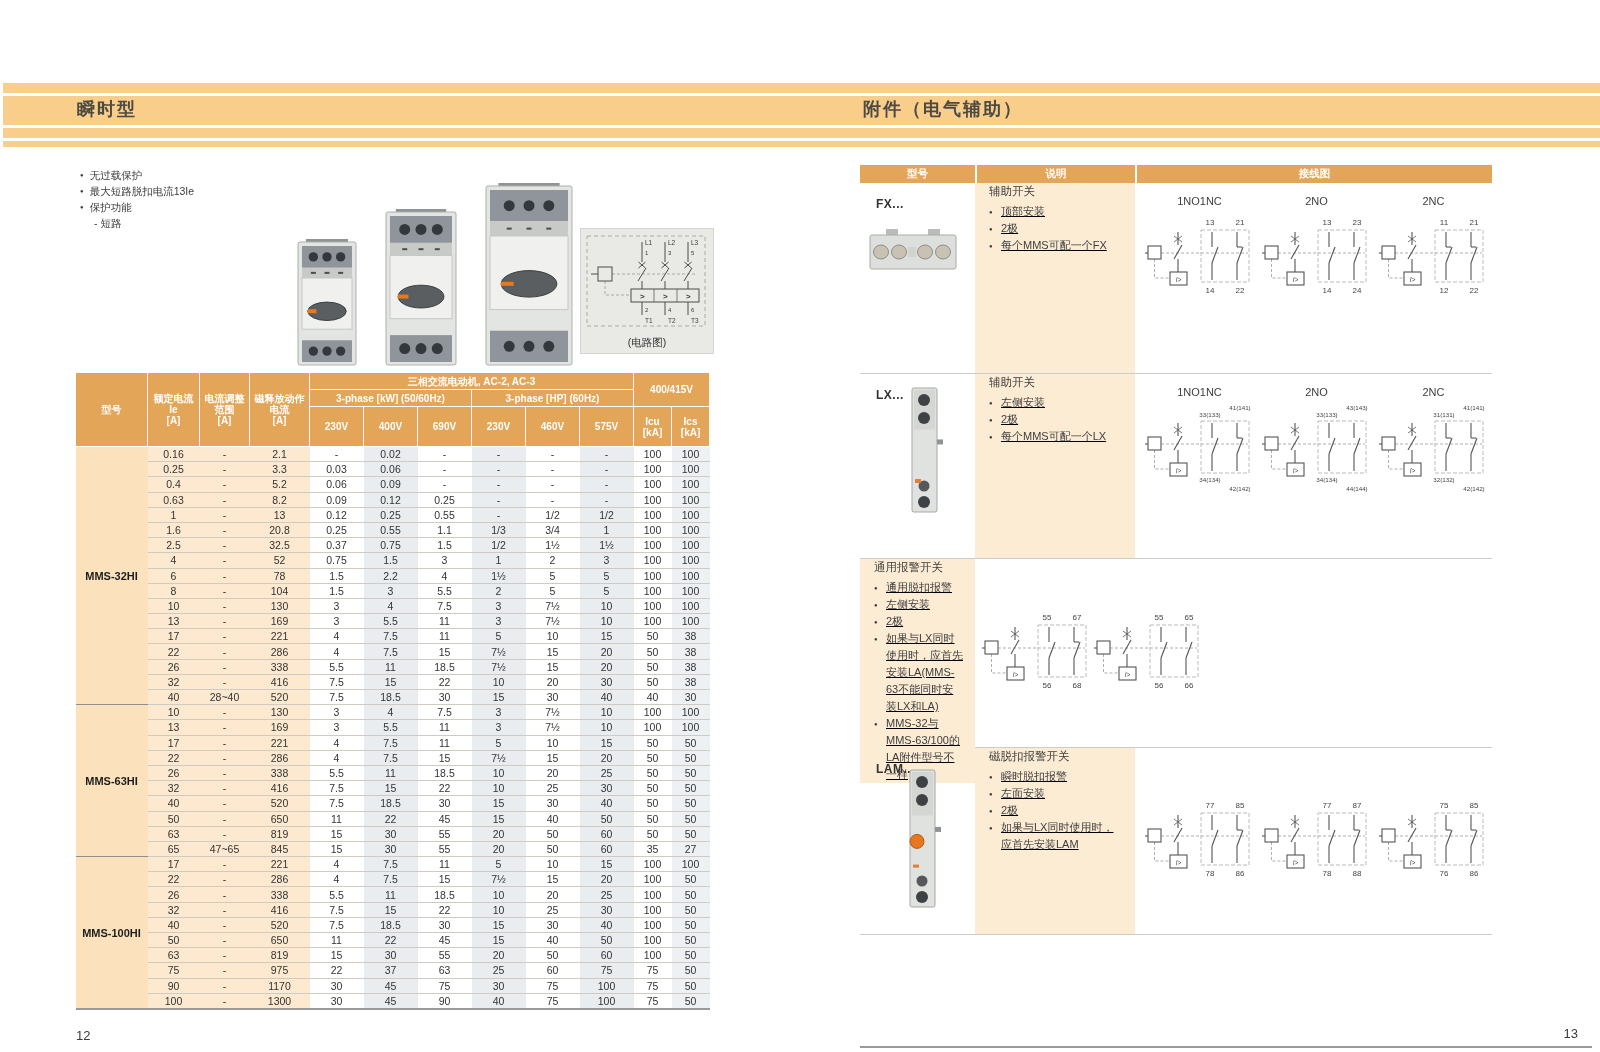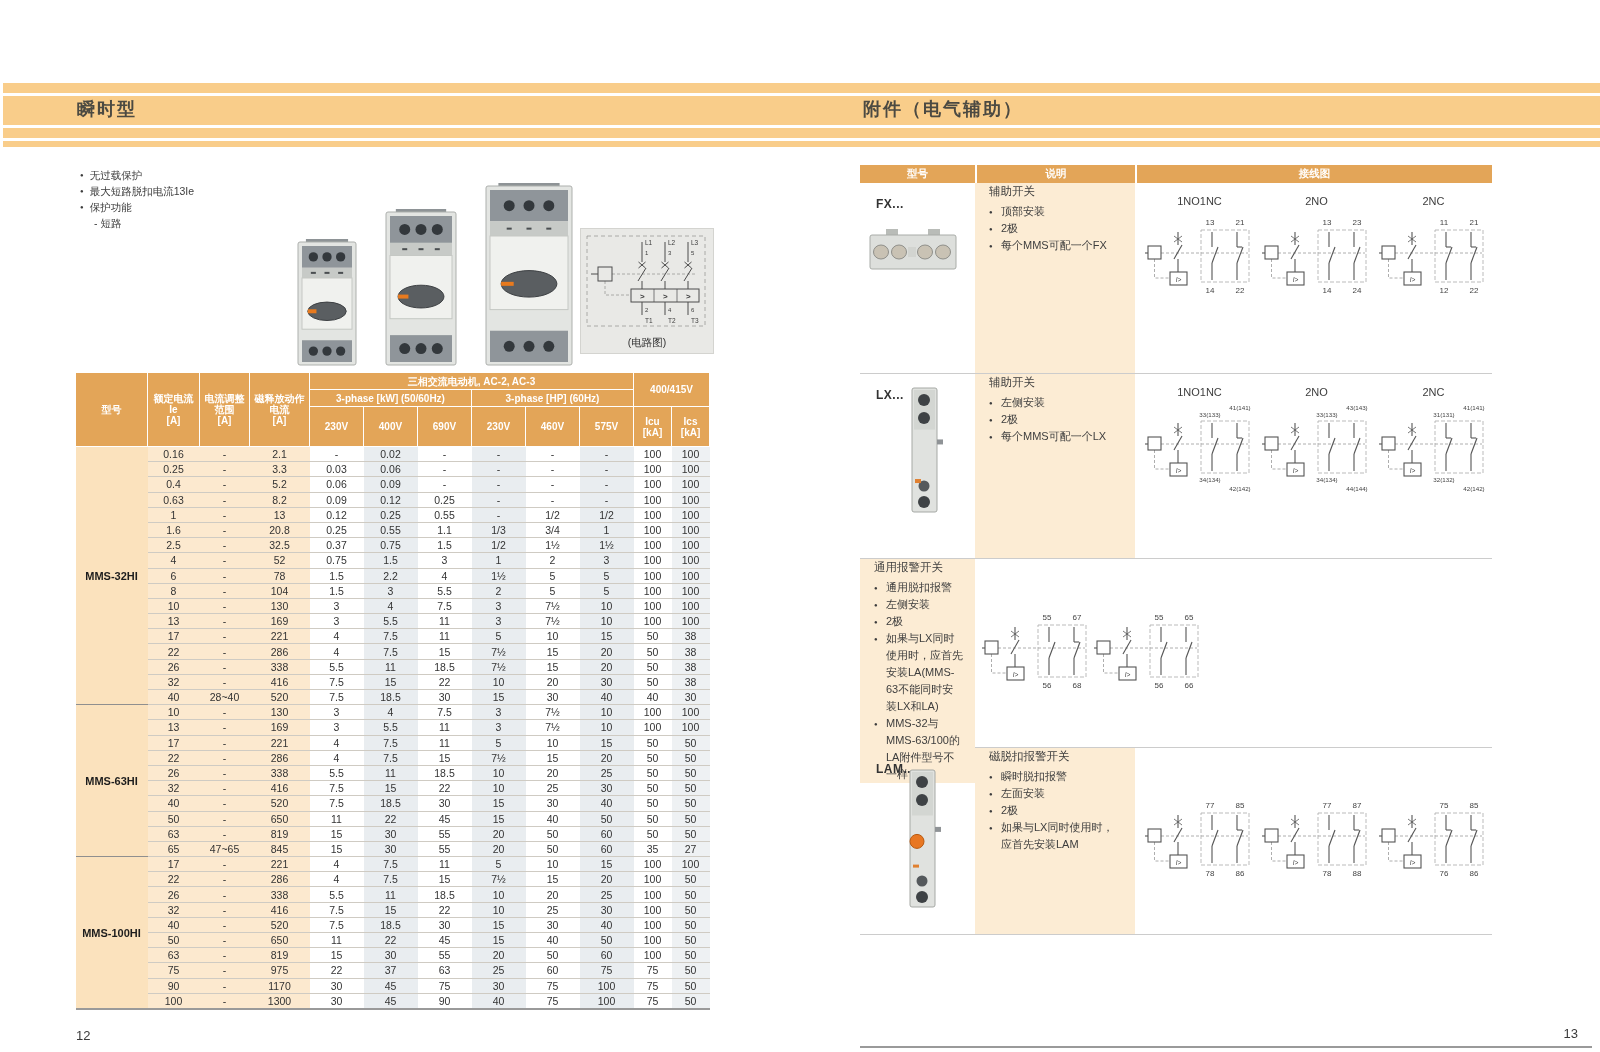--- a/index.html
+++ b/index.html
@@ -48,21 +48,21 @@
   .acc-header{position:absolute;left:0;top:18px;width:632px;height:18px;display:grid;grid-template-columns:115px 160px 357px;}
   .acc-header div{background:#e3a558;color:#fff;font-size:10.5px;font-weight:bold;display:flex;align-items:center;justify-content:center;border-left:2px solid #fff;}
   .acc-header div:first-child{border-left:none;}
   .acc-rows{position:absolute;left:0;top:36px;width:632px;}
   .acc-row{display:grid;grid-template-columns:115px 160px 357px;border-bottom:1px solid #cccccc;position:relative;}
   .acc-model{position:relative;}
   .acc-model .mlabel{position:absolute;left:16px;top:14px;font-size:12px;font-weight:bold;color:#333;letter-spacing:0.5px;}
   .acc-photo{position:absolute;}
   .acc-desc{background:#fcecd4;padding:1px 12px 0 14px;}
   .acc-desc .dtitle{font-size:11.5px;color:#3d3d3d;margin-bottom:4px;}
-  .acc-desc ul{margin:0;padding:0;list-style:none;}
+  .acc-desc ul{margin:0;padding:0;list-style:none;text-decoration:underline;}
   .acc-desc li{font-size:11px;color:#3d3d3d;line-height:17px;padding-left:12px;position:relative;}
   .acc-desc li:before{content:"\25CF";font-size:6px;position:absolute;left:0;top:1px;color:#3d3d3d;}
   .acc-diagrams{display:flex;padding-left:6px;}
   .diag{width:117px;display:flex;flex-direction:column;align-items:center;}
   .diag-label{font-size:11px;color:#3d3d3d;height:15px;margin-top:12px;}
   .acc-diagrams.no-labels{align-items:center;}
   .acc-diagrams.no-labels .diag{justify-content:center;}
 
   
   .page-num{position:absolute;font-size:13px;color:#3a3a3a;}

